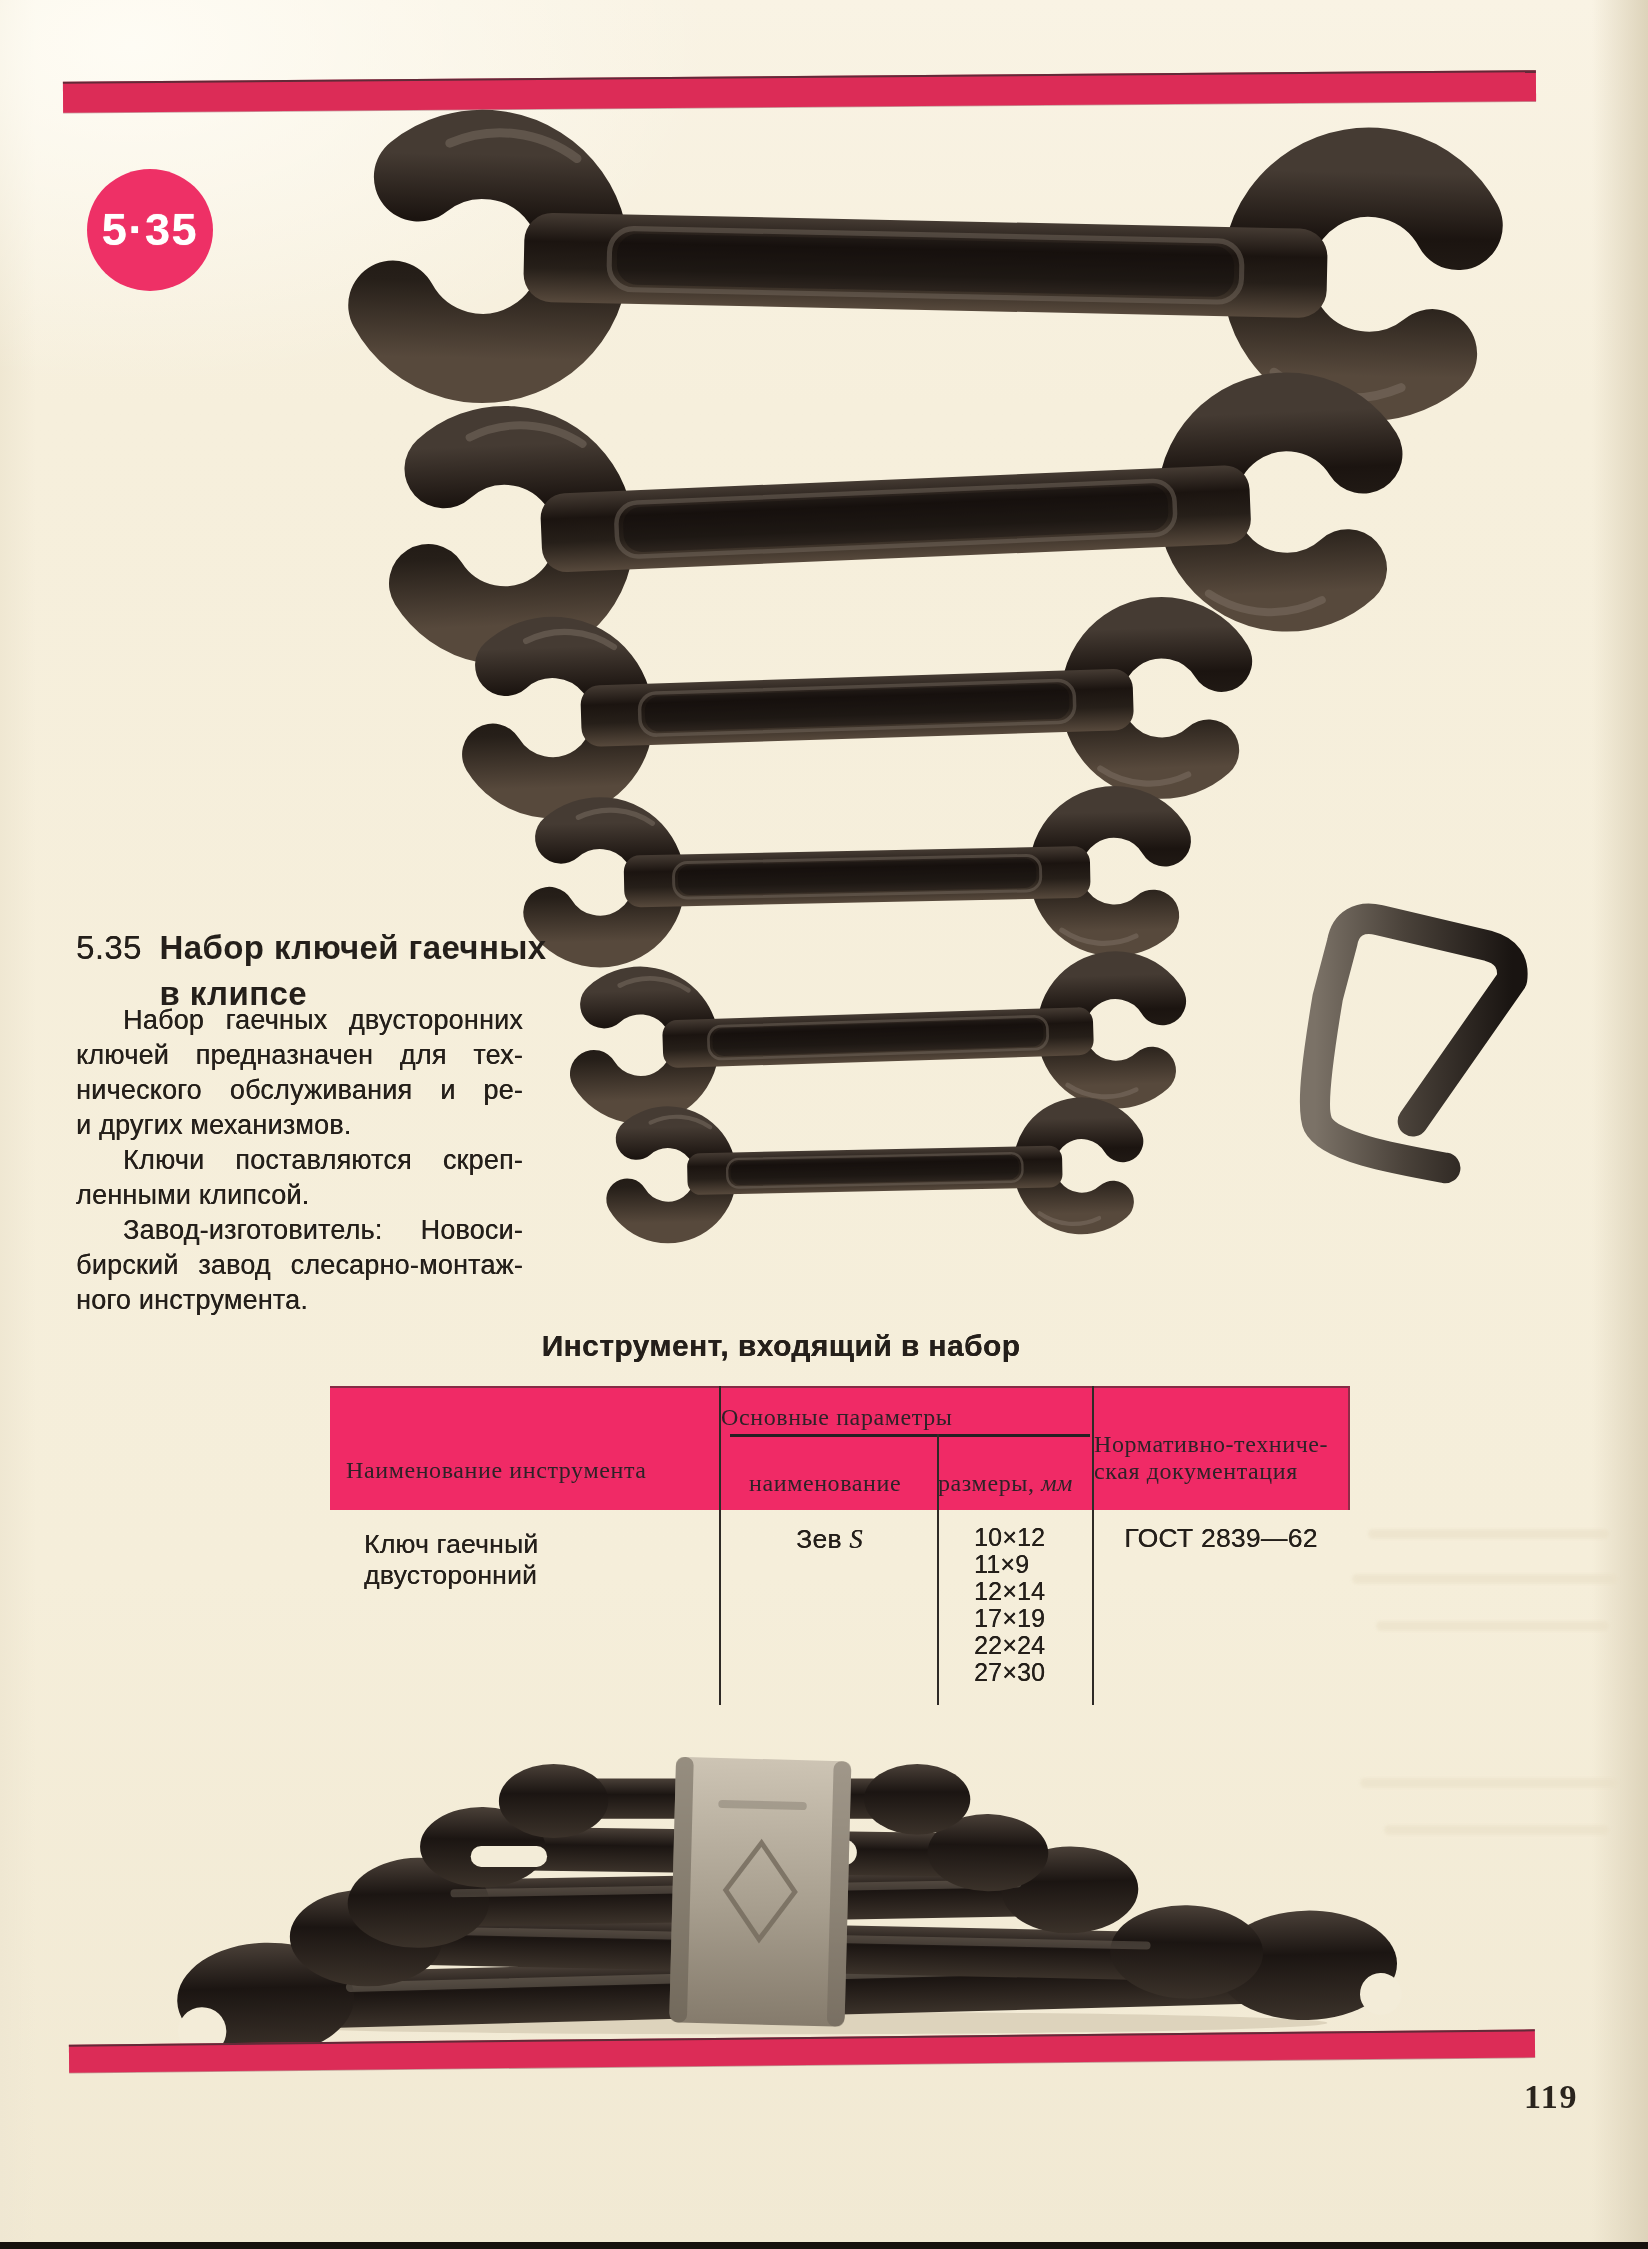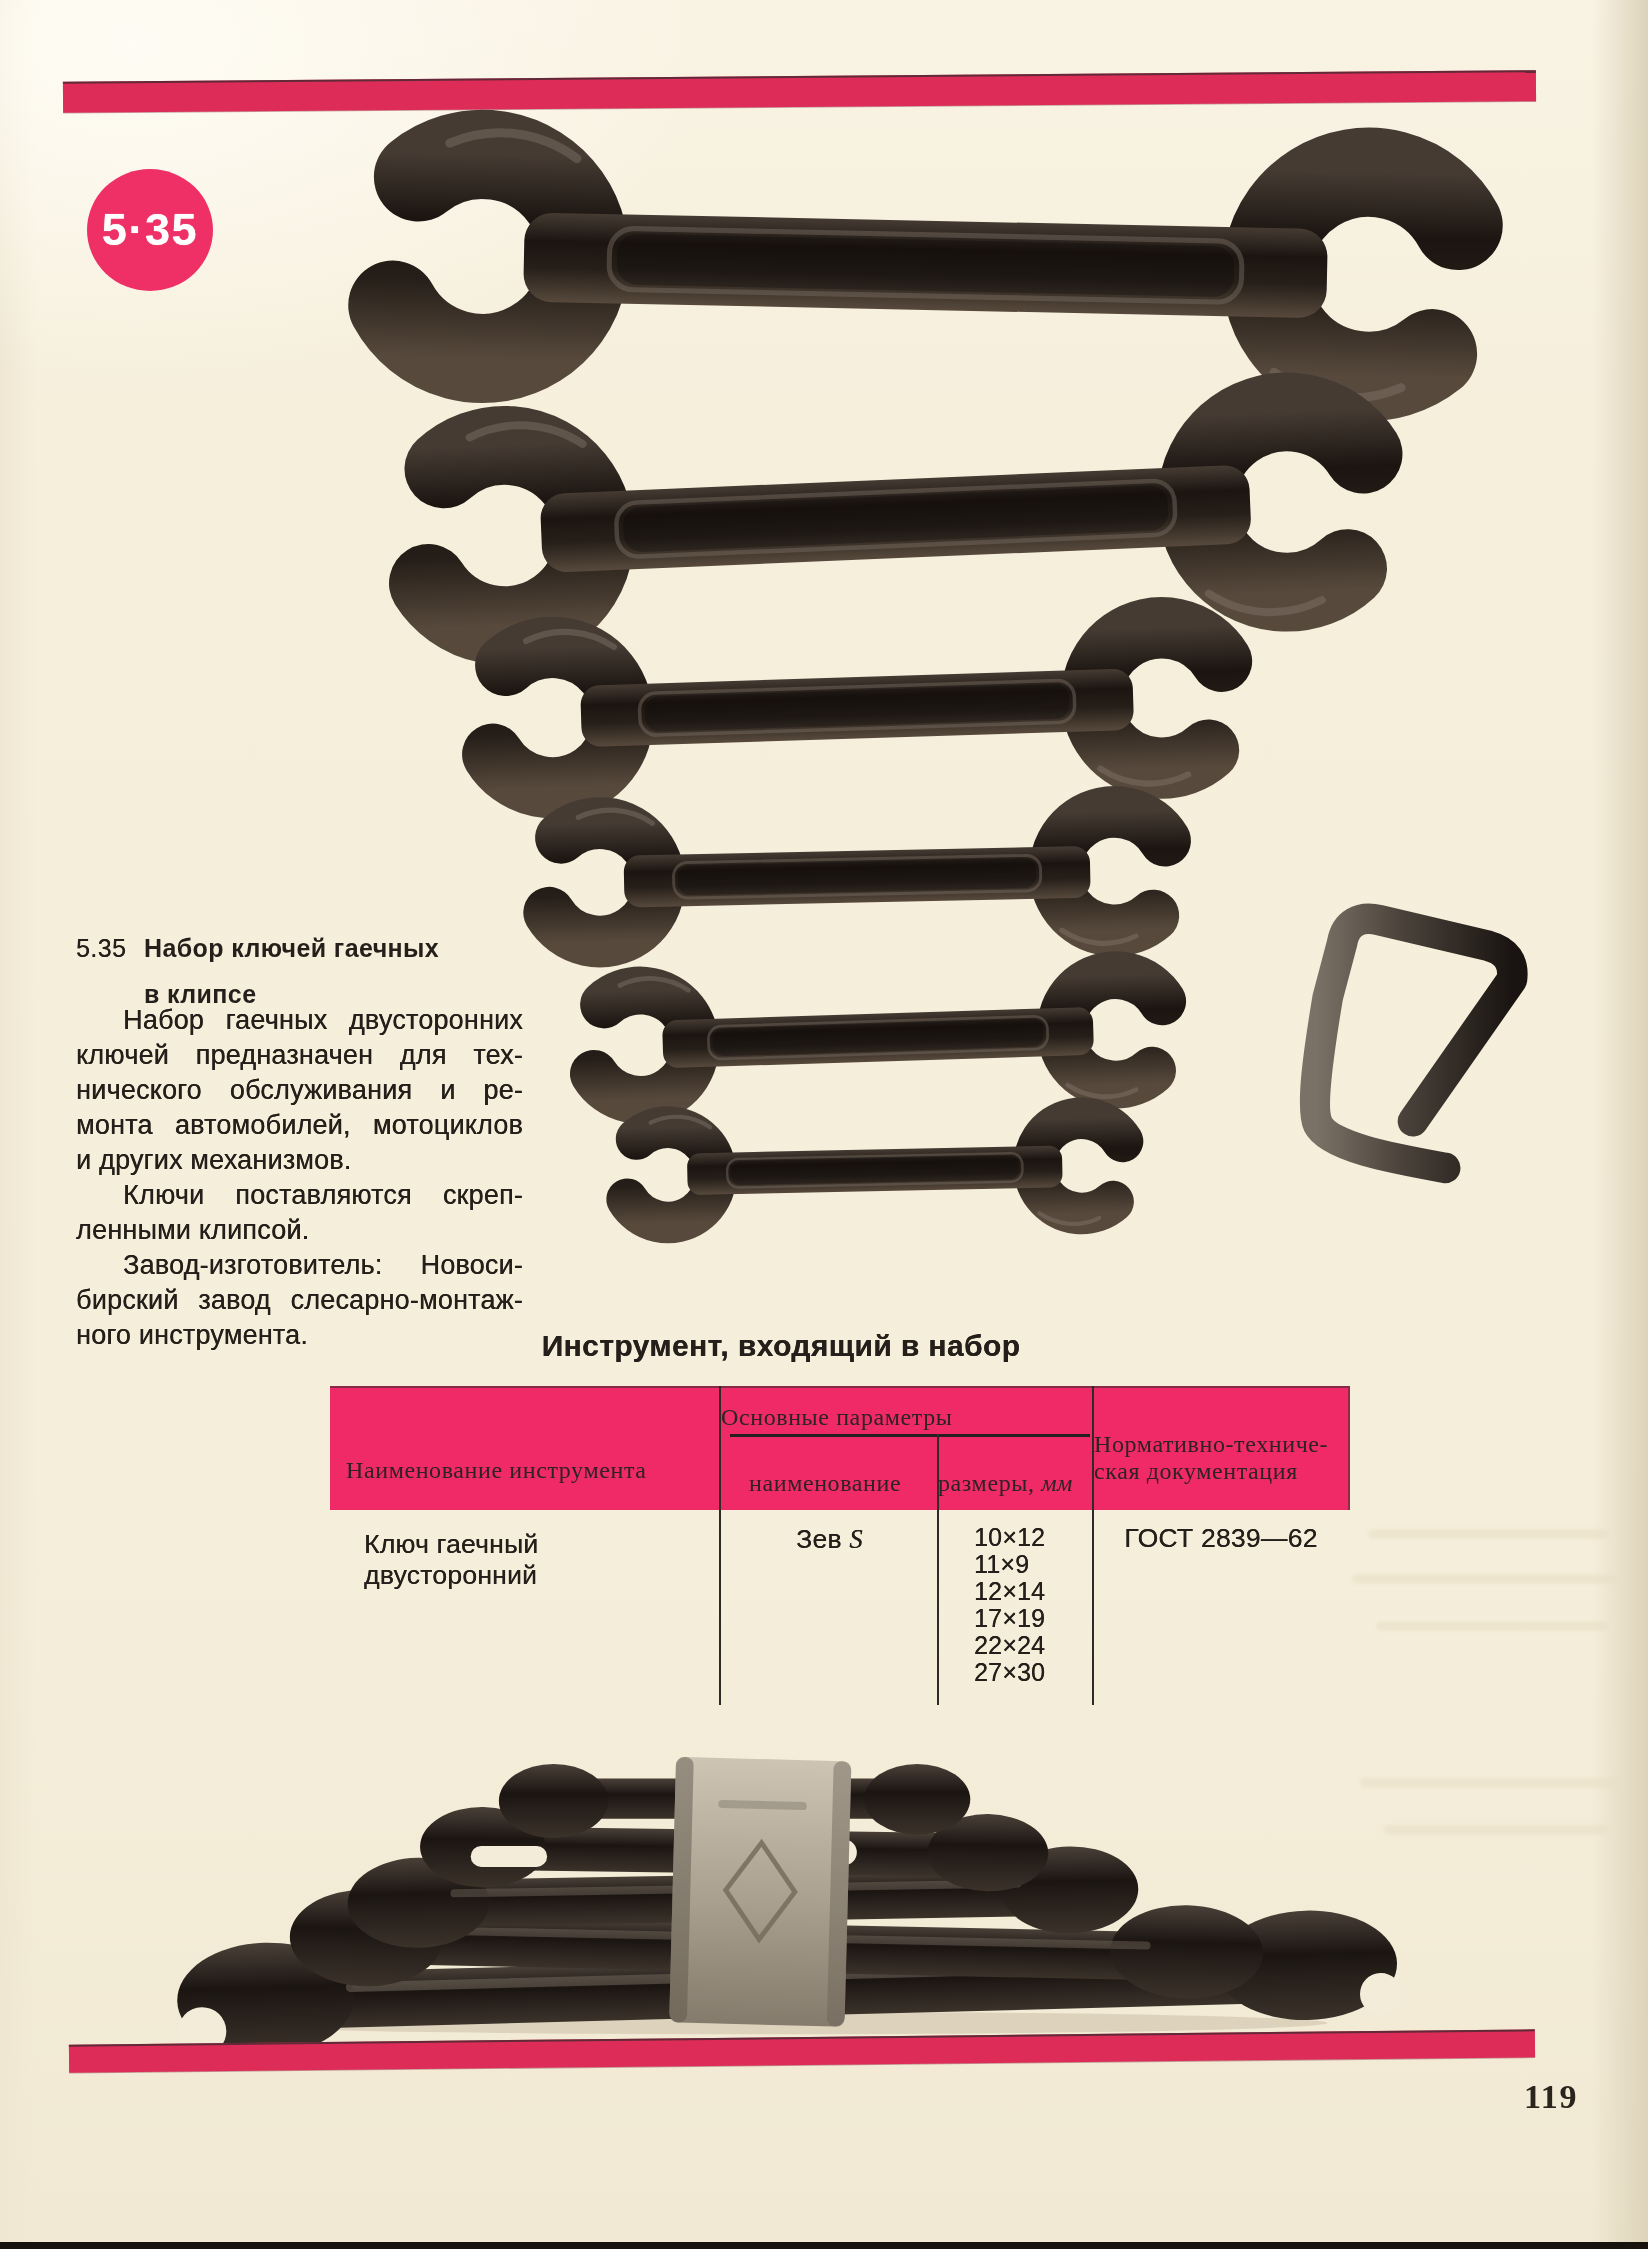--- a/index.html
+++ b/index.html
@@ -15,21 +15,21 @@
   .abs{position:absolute;}
   .redbar{background:#dc2c57; border-top:2.4px solid rgba(58,42,46,.75); box-shadow:0 0.8px 0 rgba(120,30,50,.4);}
   .badge{
     background:#ee3066; border-radius:50%;
     display:flex; align-items:center; justify-content:center;
   }
   .badge span{
     color:#ffffff; font-weight:700; font-size:45px; letter-spacing:1.6px;
     font-family:"Liberation Sans", sans-serif; text-shadow:0 0 0.8px #fbf4e6;
   }
-  .heading{font-size:25px; line-height:46px; letter-spacing:0.4px;}
+  .heading{font-size:33px; line-height:46px; letter-spacing:0.4px;}
   .heading .num{font-weight:400; margin-right:17.7px; white-space:nowrap; text-shadow:0.2px 0 0 currentColor;}
   .heading .ttl{font-weight:700;}
   .desc{width:447px; font-size:27px; line-height:35px; letter-spacing:0.2px;}
   .desc div{text-shadow:0.3px 0 0 currentColor; white-space:nowrap;}
   .desc div.j{white-space:normal; text-align:justify; text-align-last:justify;}
   .desc div.ind{text-indent:47px;}
   .tbl-title{font-weight:700; font-size:30px; text-align:center; letter-spacing:0.4px; text-shadow:0.2px 0 0 currentColor;}
   .table{width:1018px; height:322px;}
   .thead{
     position:absolute; left:0; top:0; width:1018px; height:122px; background:#f02a66;
@@ -111,21 +111,20 @@
     <span class="ttl">
       <span>Набор ключей гаечных</span><br>
       <span>в клипсе</span>
     </span>
   </div>
 
   <div class="abs desc" style="left:76px; top:1003px;">
     <div class="j ind">Набор гаечных двусторонних</div>
     <div class="j">ключей предназначен для тех-</div>
     <div class="j">нического обслуживания и ре-</div>
-    <div class="j">монта автомобилей, мотоциклов</div>
     <div>и других механизмов.</div>
     <div class="j ind">Ключи поставляются скреп-</div>
     <div>ленными клипсой.</div>
     <div class="j ind">Завод-изготовитель: Новоси-</div>
     <div class="j">бирский завод слесарно-монтаж-</div>
     <div>ного инструмента.</div>
   </div>
 
   <div class="abs tbl-title" style="left:282px; top:1329px; width:998px;">Инструмент, входящий в набор</div>
 

